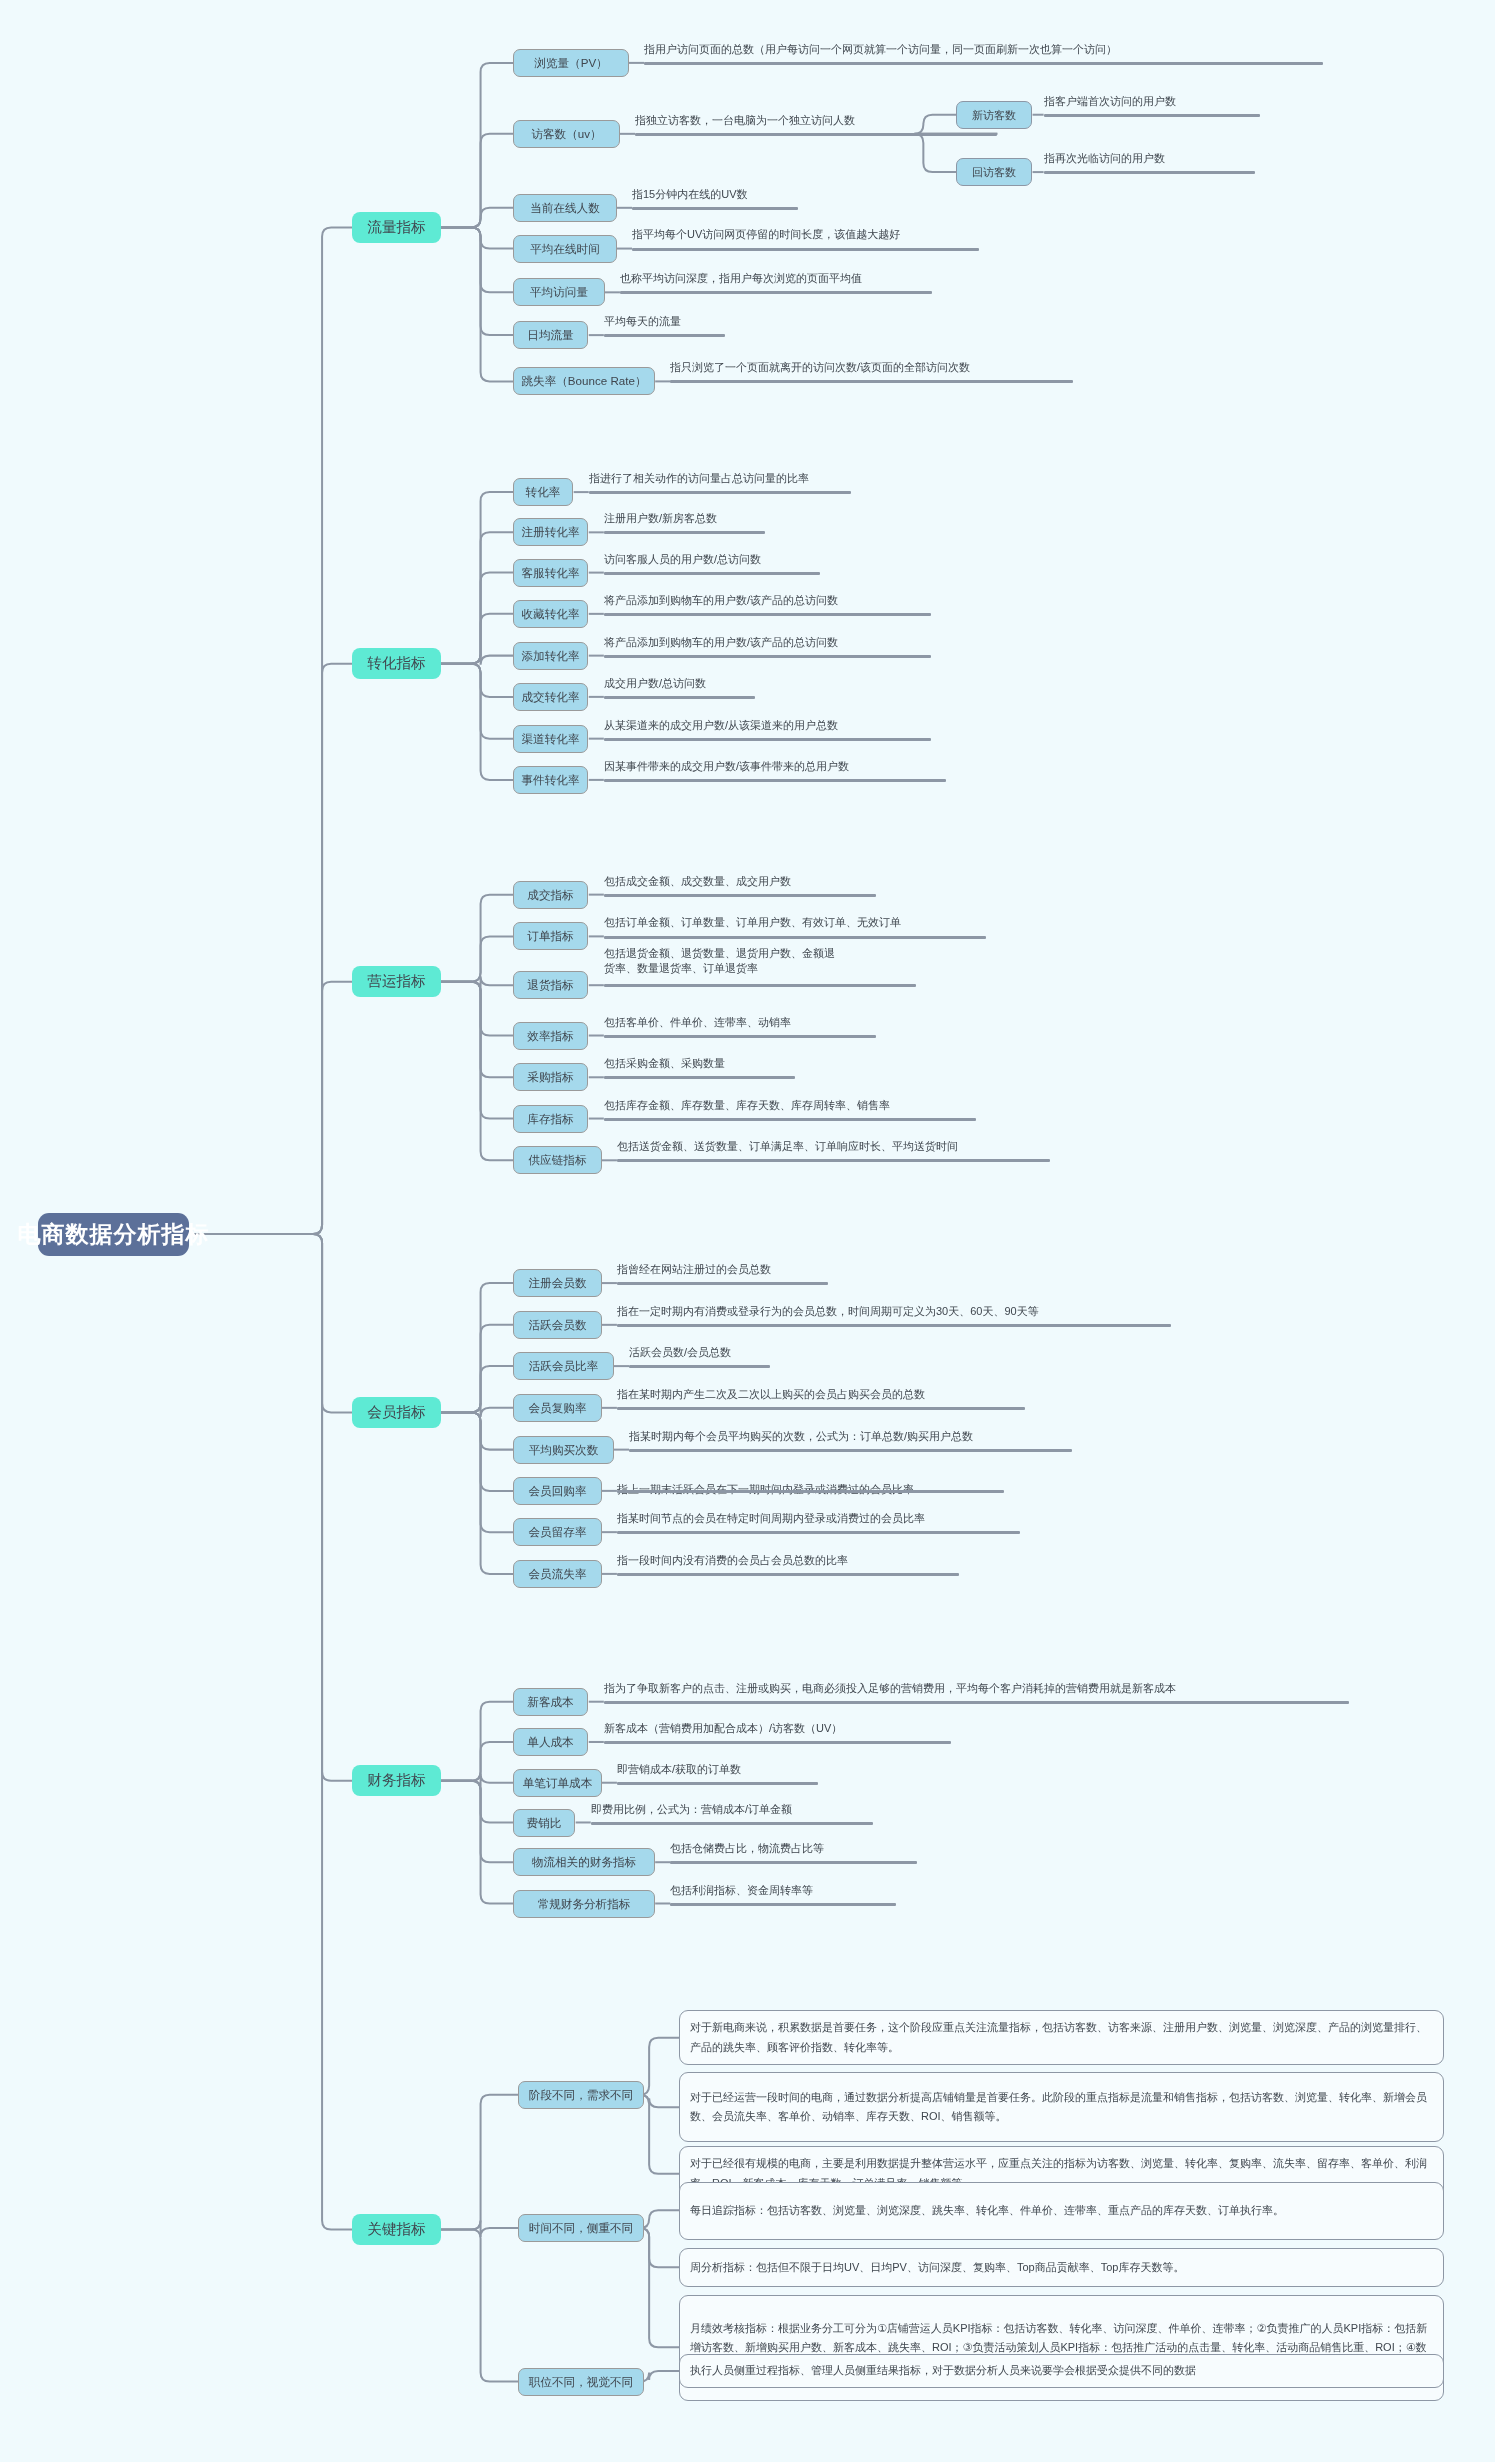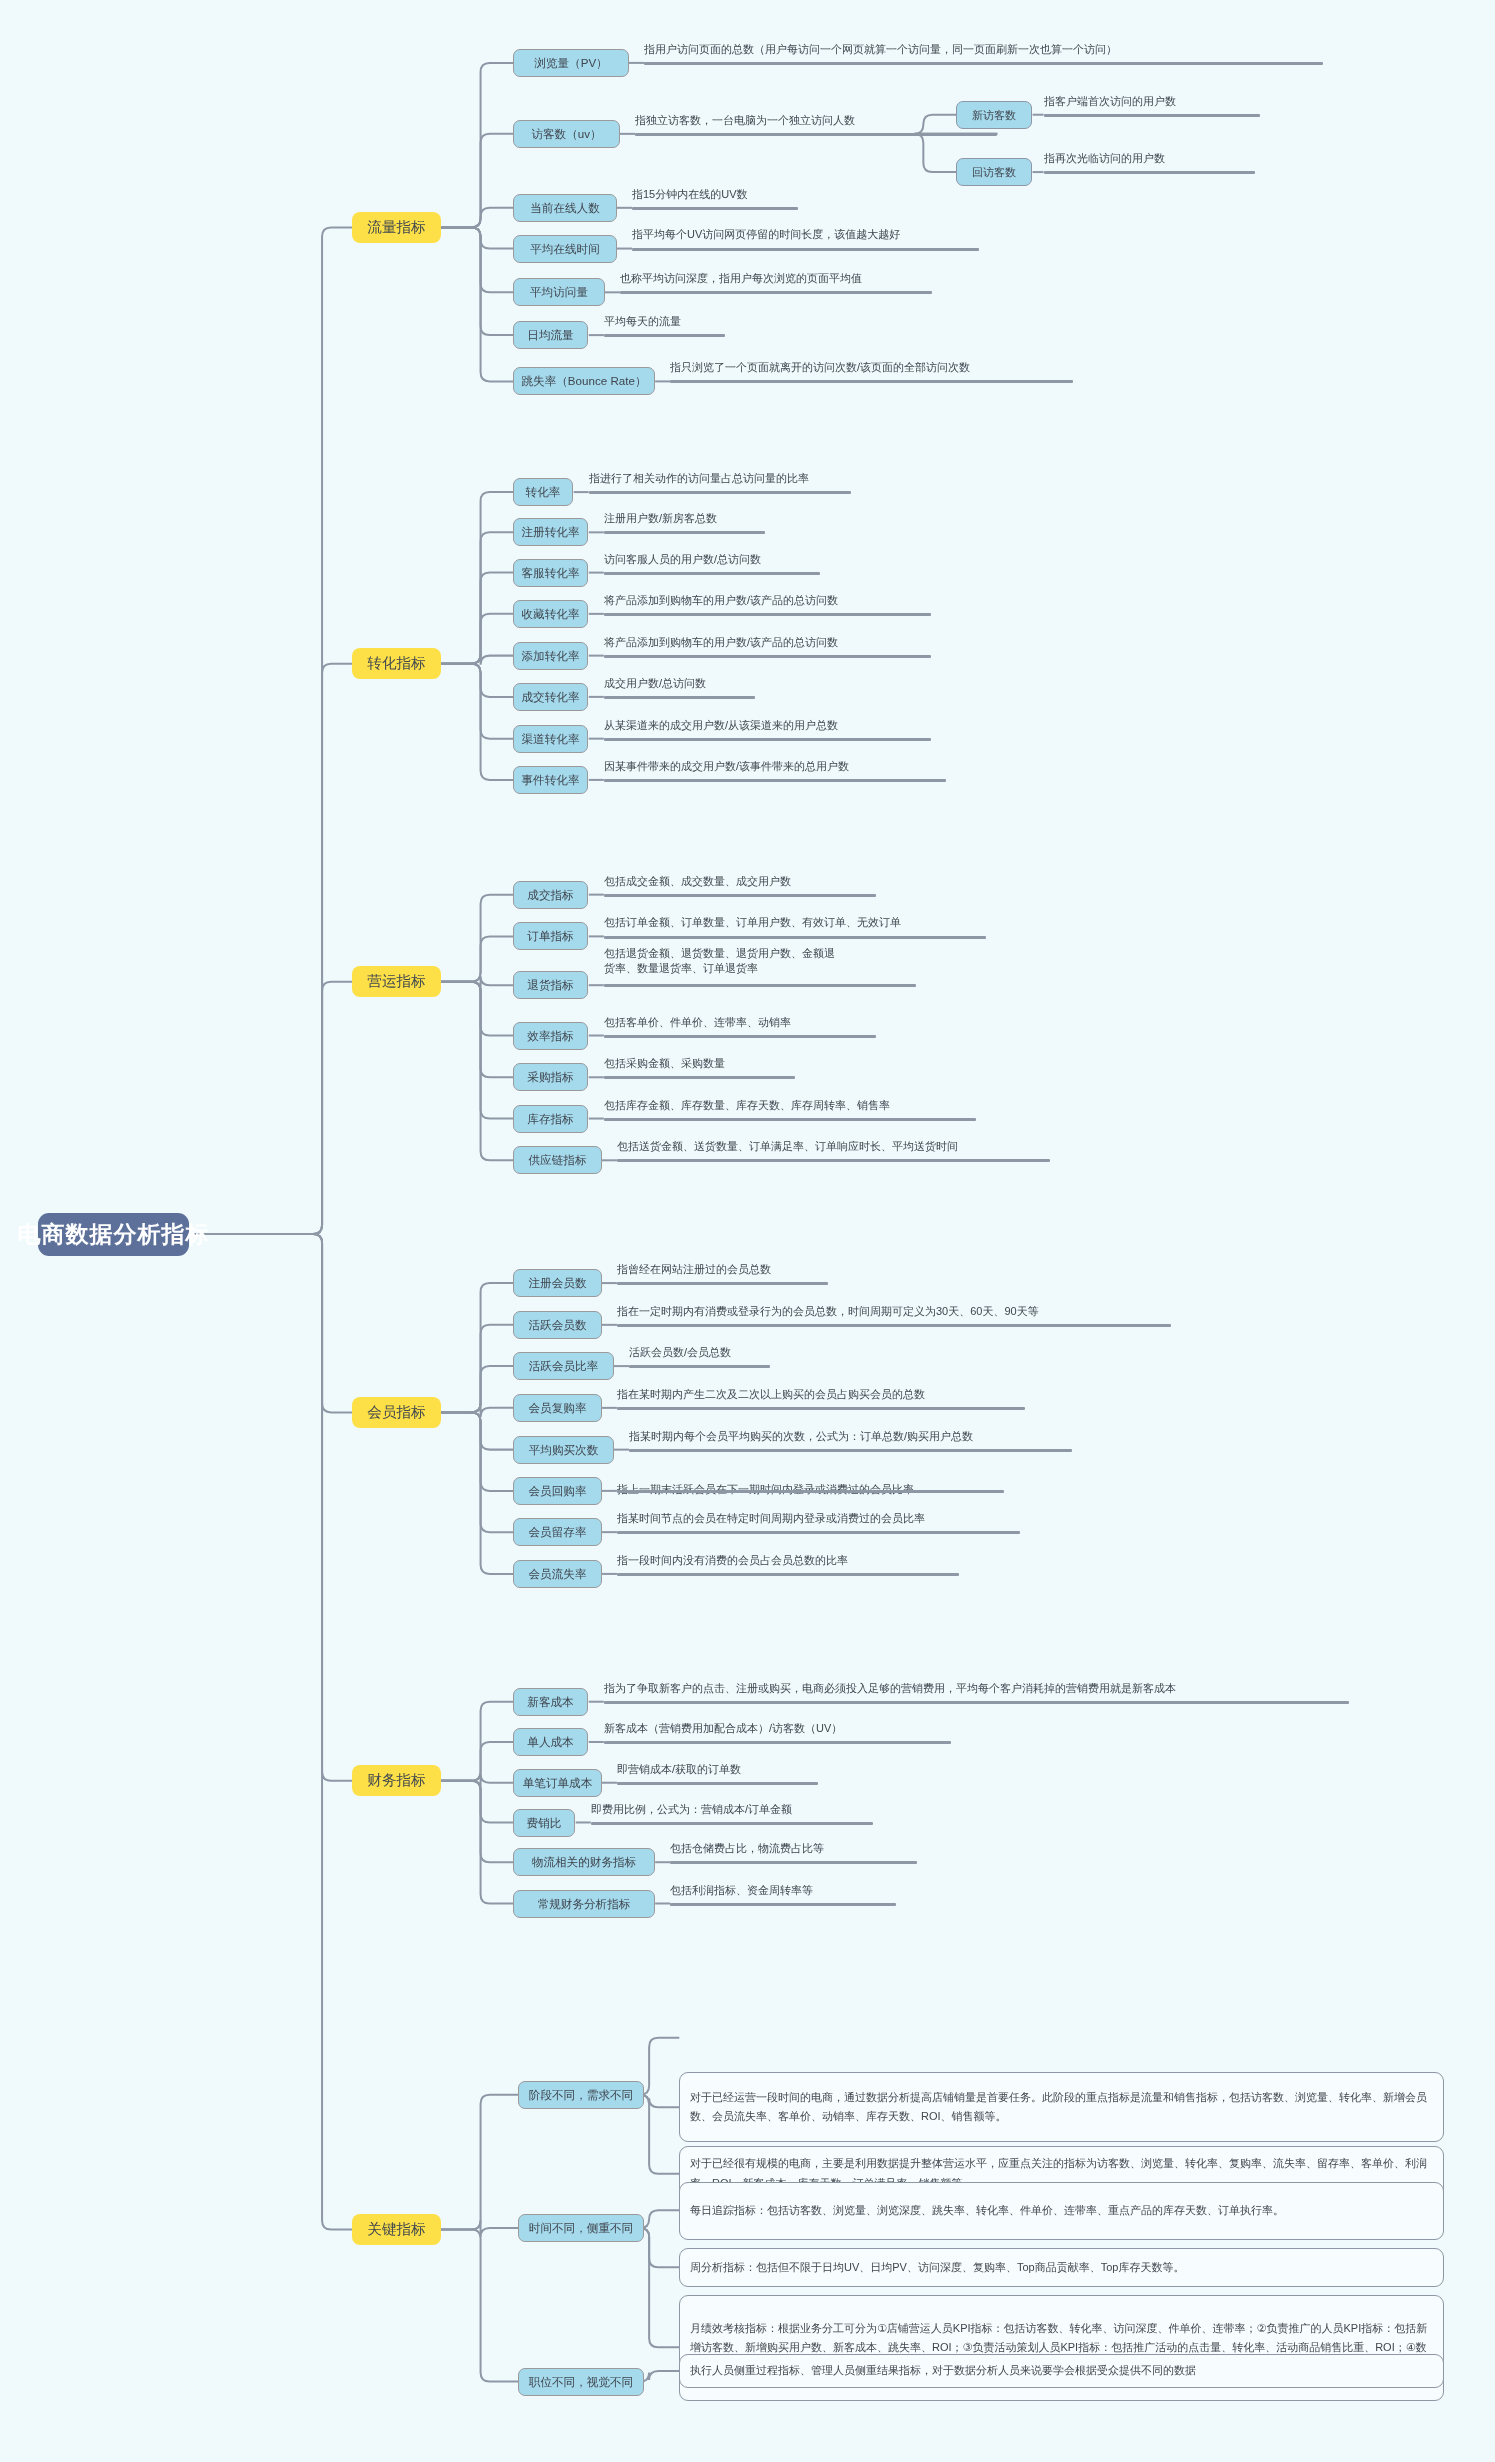--- a/index.html
+++ b/index.html
@@ -17,21 +17,21 @@
 
   .root{
     background:#5c7099;color:#ffffff;
     border-radius:11px;
     font-size:23px;font-weight:bold;
     letter-spacing:1px;
     padding:0 13px;
     white-space:nowrap;
   }
   .lvl1{
-    background:#fde047;color:#40474f;
+    background:#5eead4;color:#40474f;
     border-radius:8px;
     font-size:14.6px;
     white-space:nowrap;
     padding:0 11px;
   }
   .lvl2{
     background:#a5d9ec;color:#3f464e;
     border:1.5px solid #9a9a9a;
     border-radius:7px;
     font-size:11.6px;
@@ -280,20 +280,21 @@
     <div class="desc" style="left: 591px; width: auto; top: 1802px;">即费用比例，公式为：营销成本/订单金额</div>
     <div class="underline" style="left: 591px; top: 1822px; width: 282px;"></div>
     <div class="node lvl2" style="left: 513px; top: 1848px; width: 142px; height: 28px;">物流相关的财务指标</div>
     <div class="desc" style="left: 670px; width: auto; top: 1841px;">包括仓储费占比，物流费占比等</div>
     <div class="underline" style="left: 670px; top: 1861px; width: 247px;"></div>
     <div class="node lvl2" style="left: 513px; top: 1890px; width: 142px; height: 28px;">常规财务分析指标</div>
     <div class="desc" style="left: 670px; width: auto; top: 1883px;">包括利润指标、资金周转率等</div>
     <div class="underline" style="left: 670px; top: 1903px; width: 226px;"></div>
     <div class="node lvl1" style="left: 352px; top: 2214px; width: 89px; height: 31px;">关键指标</div>
     <div class="node lvl2" style="left: 518px; top: 2081px; width: 126px; height: 28px;">阶段不同，需求不同</div>
+    <div class="leafbox" style="left: 679px; top: 2010px; width: 765px; height: 55px;">对于新电商来说，积累数据是首要任务，这个阶段应重点关注流量指标，包括访客数、访客来源、注册用户数、浏览量、浏览深度、产品的浏览量排行、产品的跳失率、顾客评价指数、转化率等。</div>
     <div class="leafbox" style="left: 679px; top: 2072px; width: 765px; height: 70px;">对于已经运营一段时间的电商，通过数据分析提高店铺销量是首要任务。此阶段的重点指标是流量和销售指标，包括访客数、浏览量、转化率、新增会员数、会员流失率、客单价、动销率、库存天数、ROI、销售额等。</div>
     <div class="leafbox" style="left: 679px; top: 2146px; width: 765px; height: 55px;">对于已经很有规模的电商，主要是利用数据提升整体营运水平，应重点关注的指标为访客数、浏览量、转化率、复购率、流失率、留存率、客单价、利润率、ROI、新客成本、库存天数、订单满足率、销售额等</div>
     <div class="node lvl2" style="left: 518px; top: 2214px; width: 126px; height: 28px;">时间不同，侧重不同</div>
     <div class="leafbox" style="left: 679px; top: 2182px; width: 765px; height: 58px;">每日追踪指标：包括访客数、浏览量、浏览深度、跳失率、转化率、件单价、连带率、重点产品的库存天数、订单执行率。</div>
     <div class="leafbox" style="left: 679px; top: 2248px; width: 765px; height: 39px;">周分析指标：包括但不限于日均UV、日均PV、访问深度、复购率、Top商品贡献率、Top库存天数等。</div>
     <div class="leafbox" style="left: 679px; top: 2295px; width: 765px; height: 106px;">月绩效考核指标：根据业务分工可分为①店铺营运人员KPI指标：包括访客数、转化率、访问深度、件单价、连带率；②负责推广的人员KPI指标：包括新增访客数、新增购买用户数、新客成本、跳失率、ROI；③负责活动策划人员KPI指标：包括推广活动的点击量、转化率、活动商品销售比重、ROI；④数据分析人员KPI指标：包括报表准确率、报表及时率、需求满足率、报告数量、被投诉率。</div>
     <div class="node lvl2" style="left: 518px; top: 2368px; width: 126px; height: 28px;">职位不同，视觉不同</div>
     <div class="leafbox" style="left: 679px; top: 2354px; width: 765px; height: 34px;">执行人员侧重过程指标、管理人员侧重结果指标，对于数据分析人员来说要学会根据受众提供不同的数据</div>
   </div>
 

